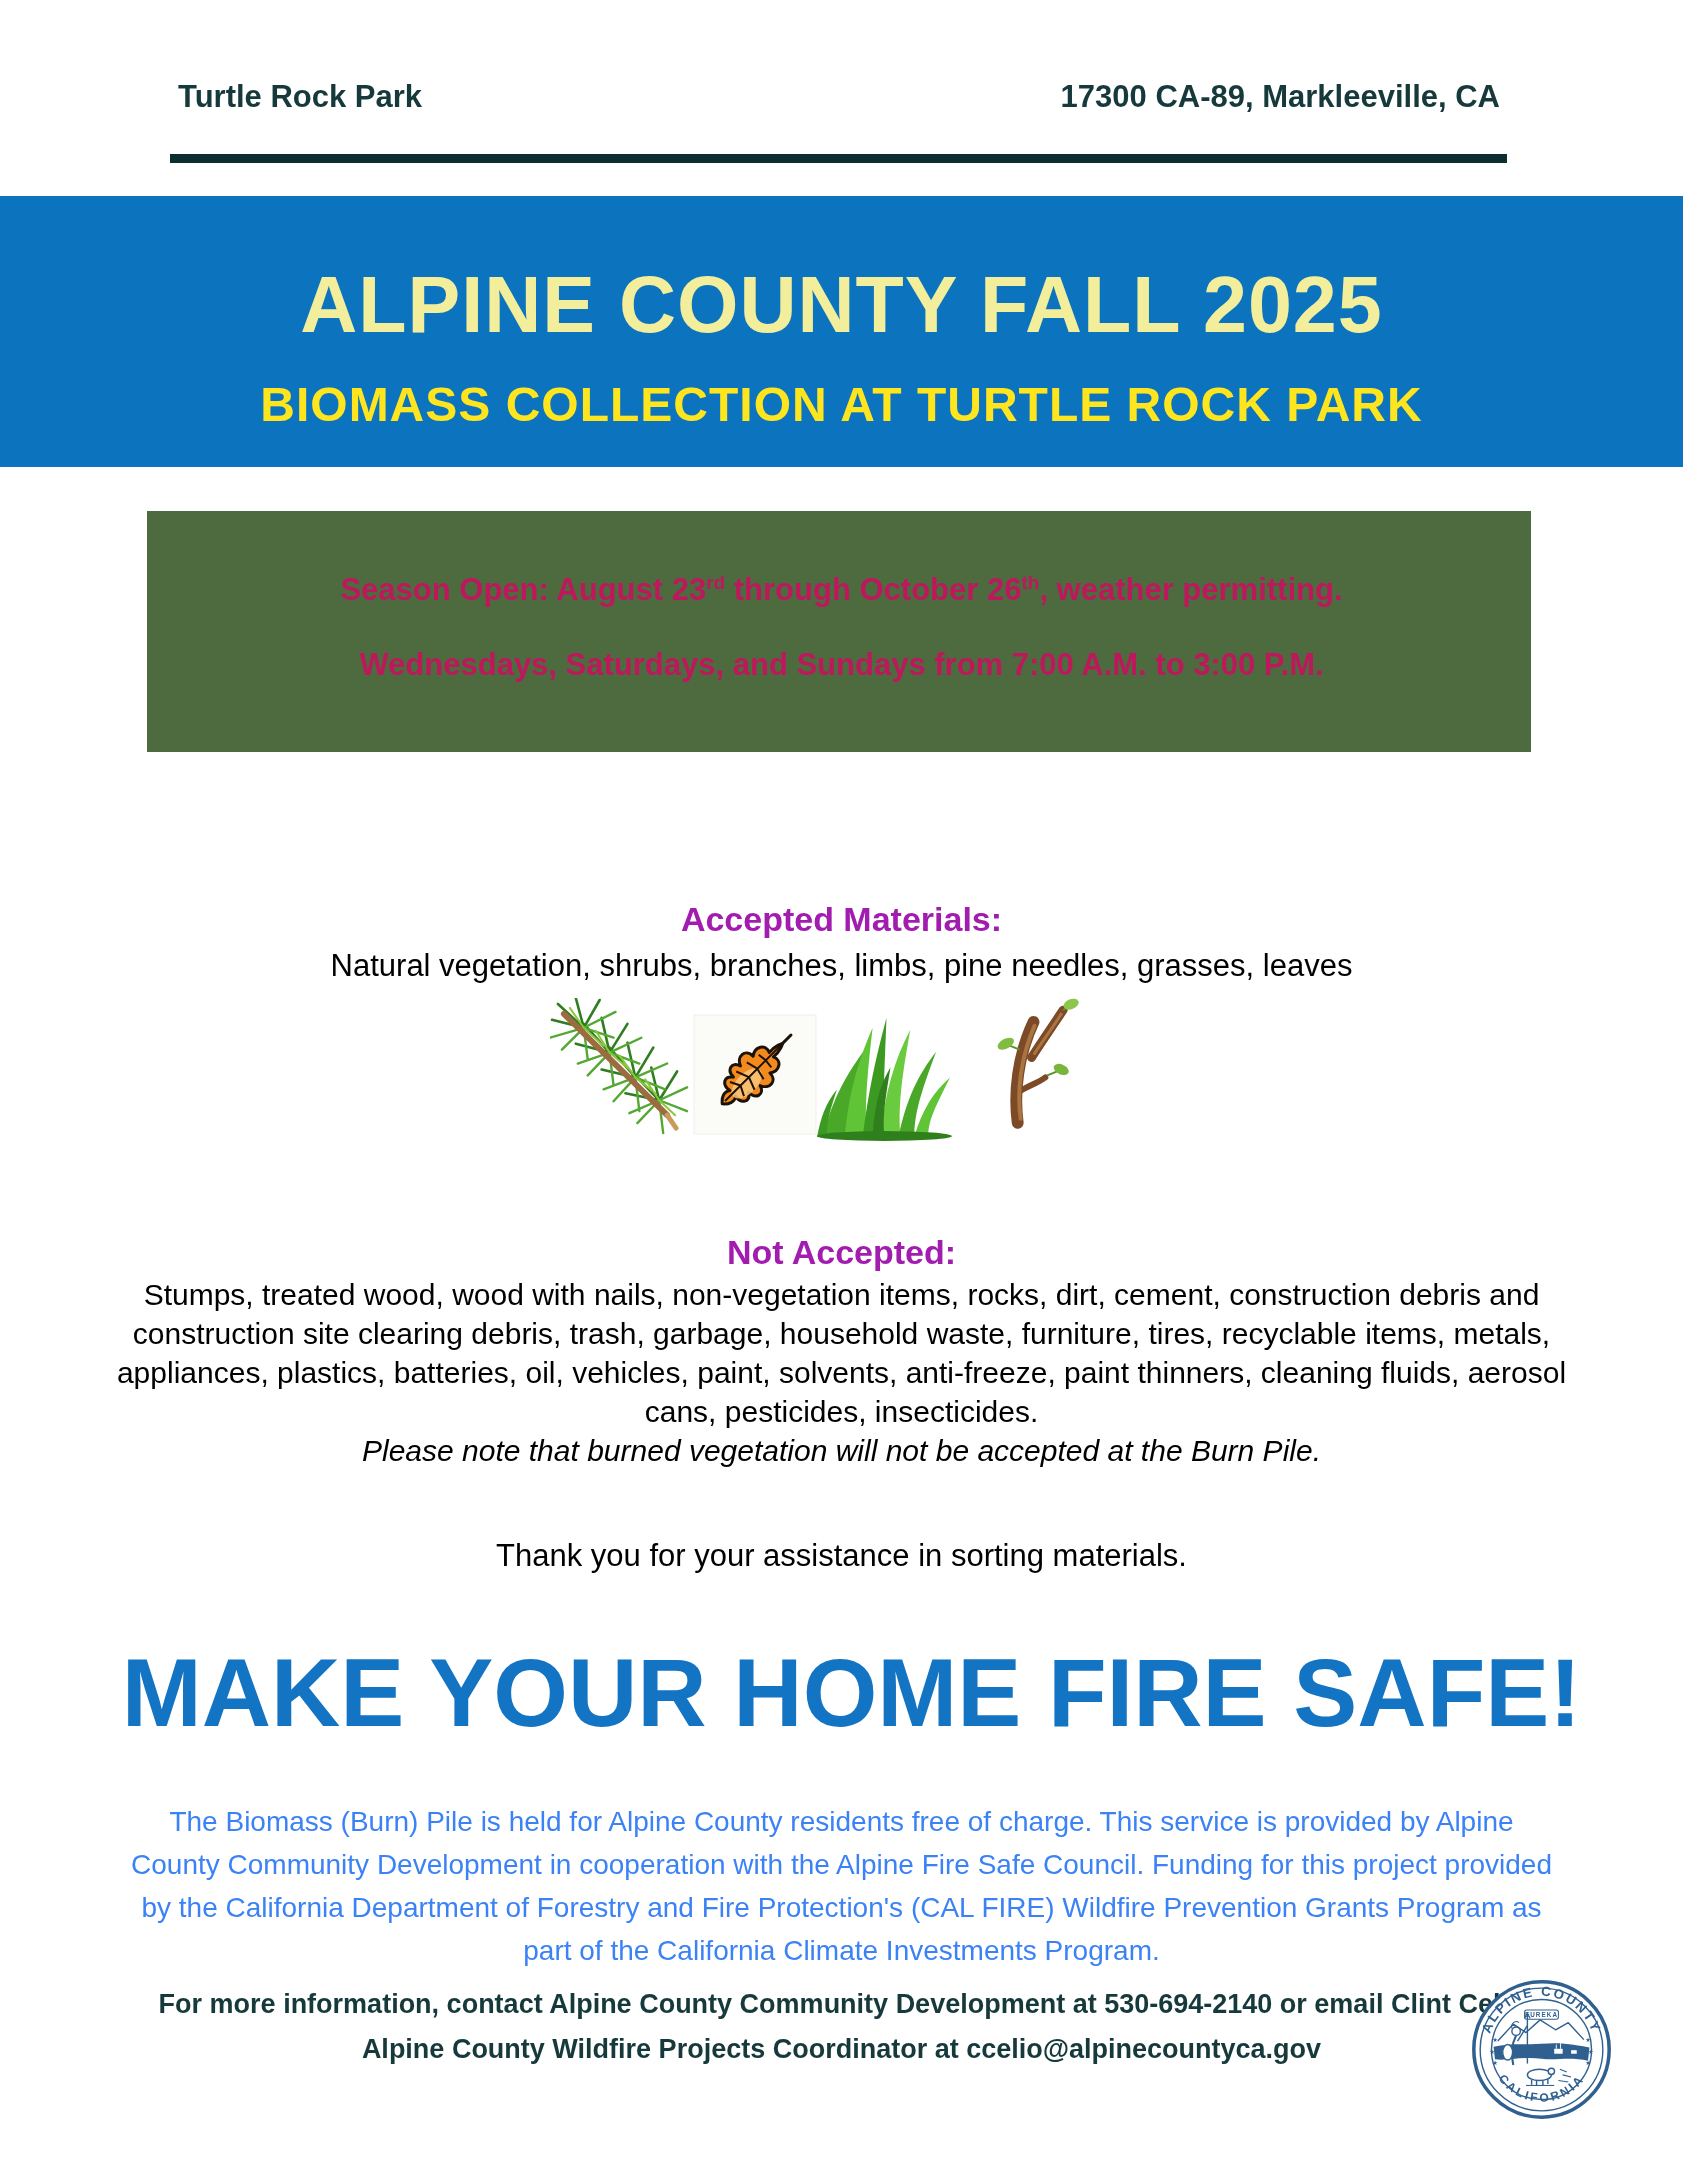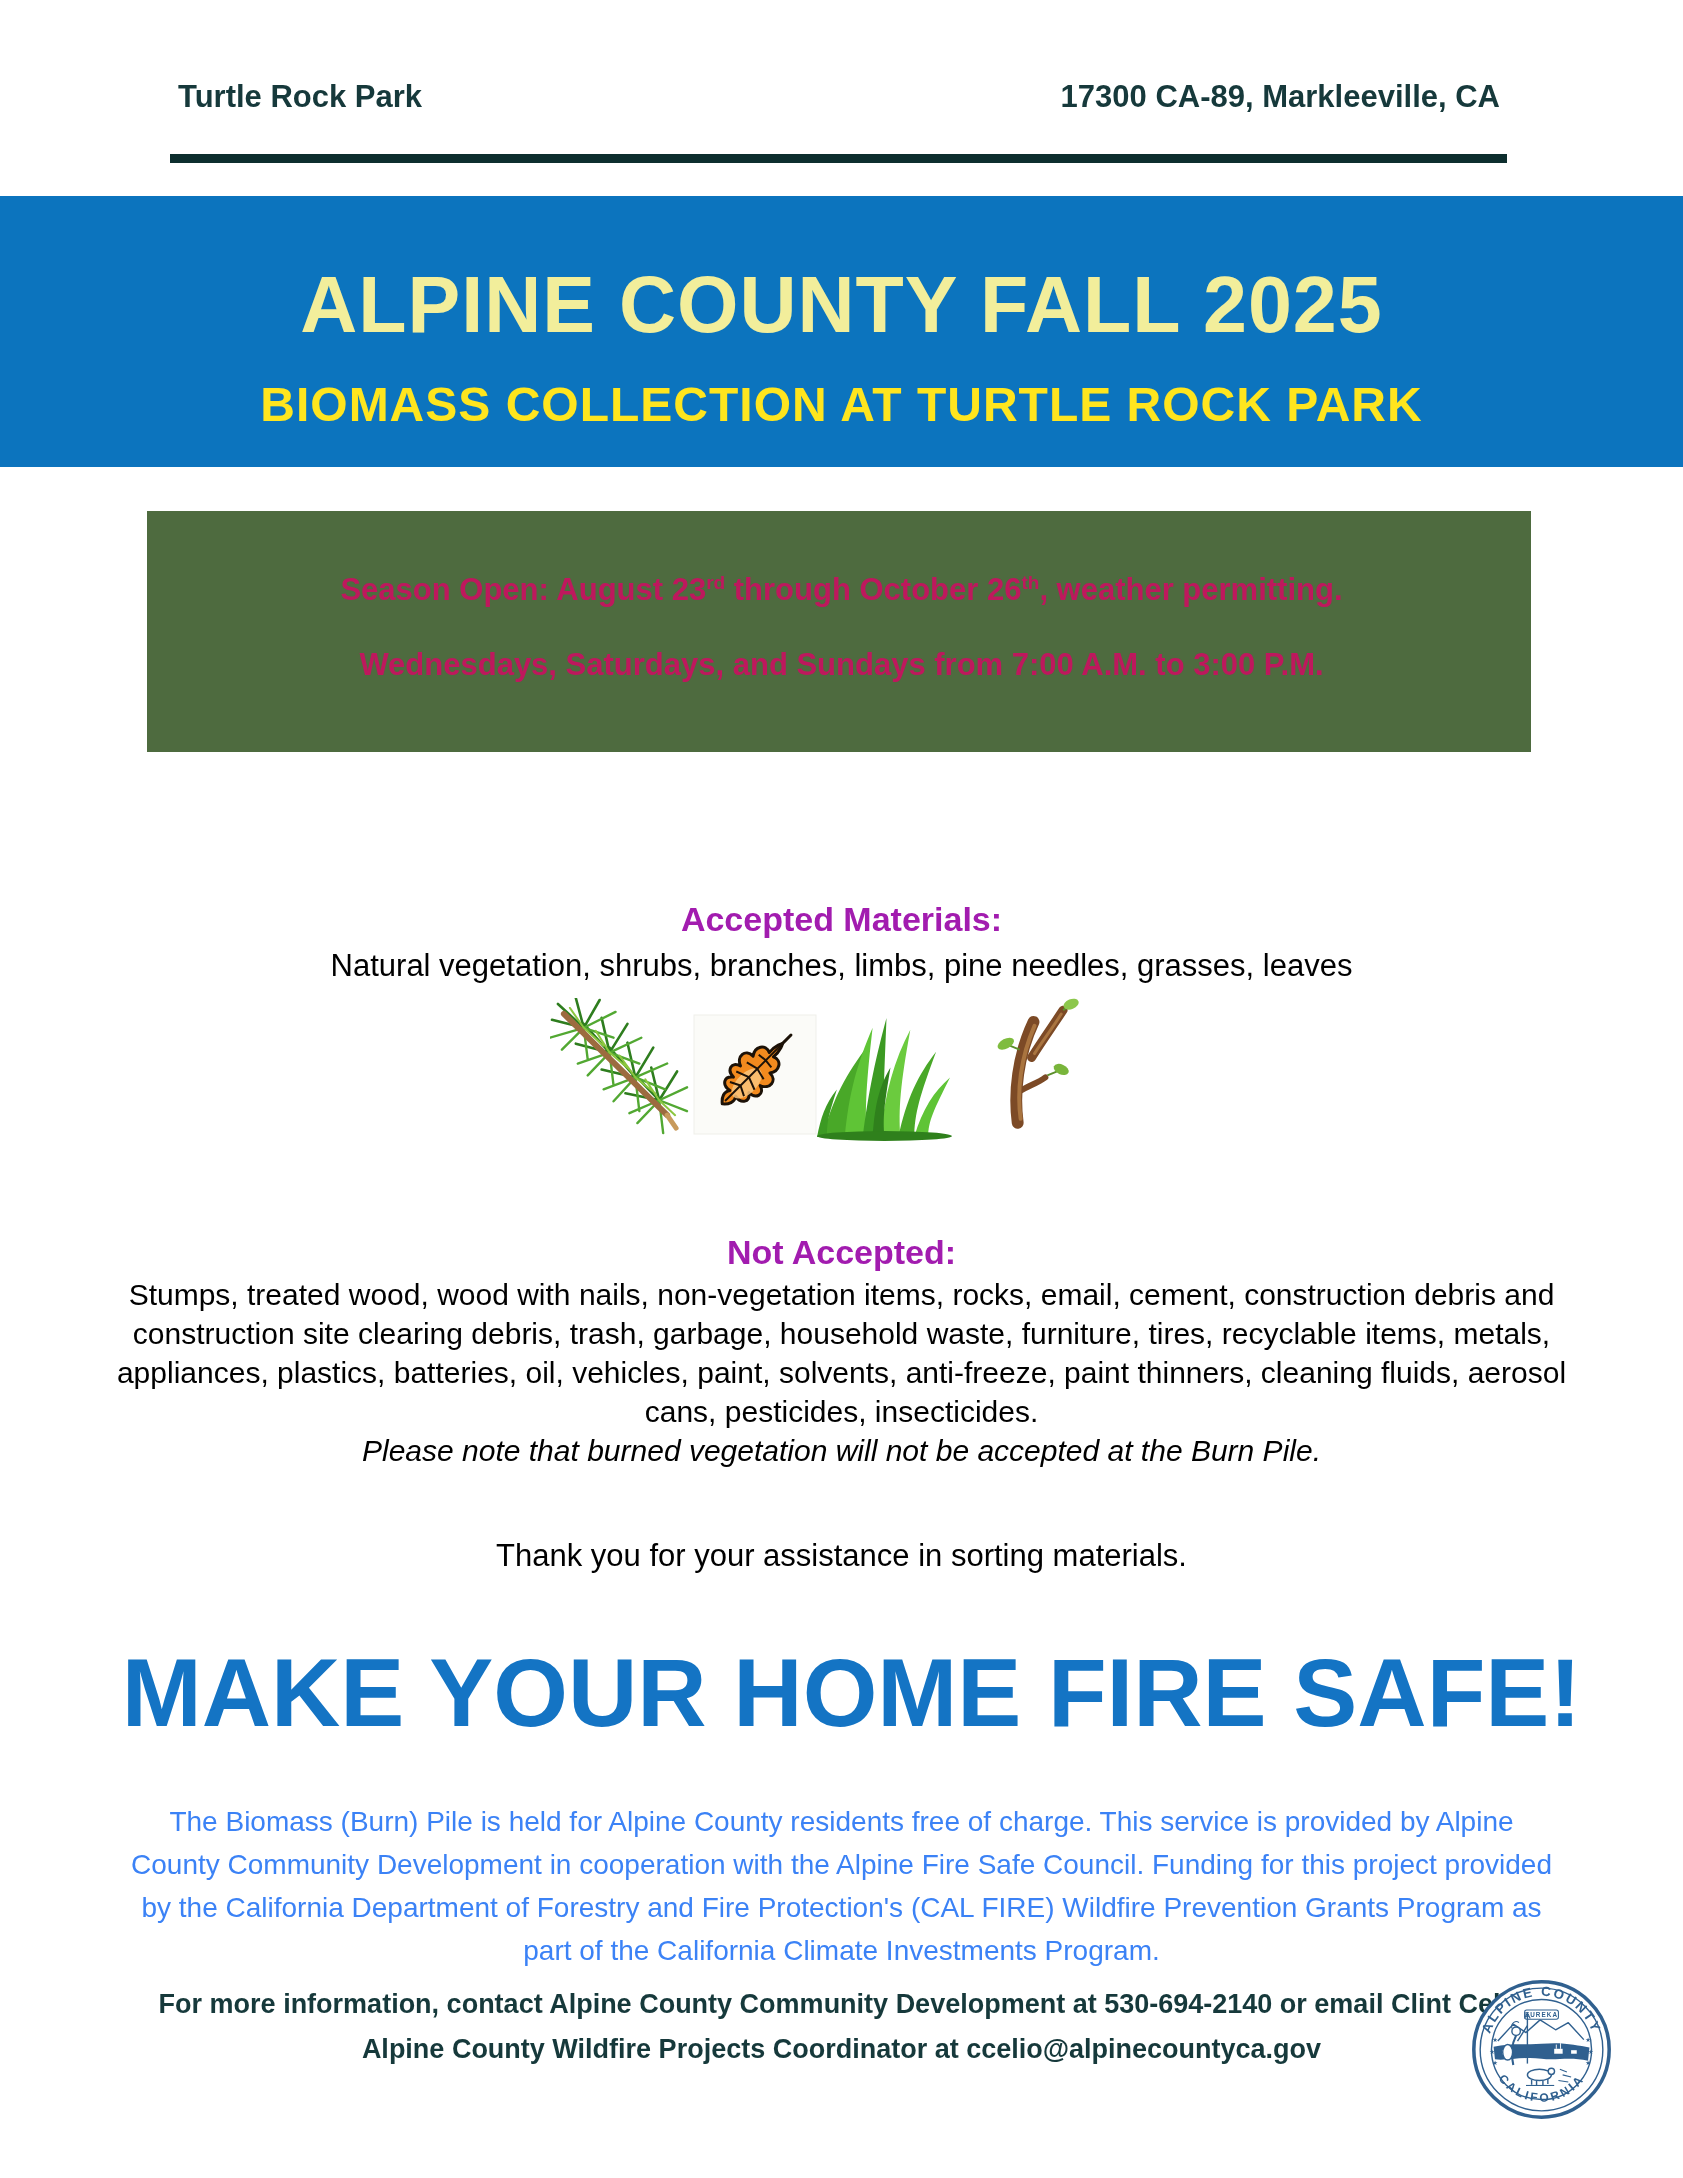--- a/index.html
+++ b/index.html
@@ -107,21 +107,21 @@
       <path d="M45,60 C54,46 62,36 72,20" stroke="#A9743F" stroke-width="3" stroke-linecap="round" fill="none"></path>
       <path d="M30,56 L20,52 M74,16 L80,12 M58,82 L68,78" stroke="#5B8F2B" stroke-width="2" fill="none"></path>
       <ellipse cx="16" cy="50" rx="9" ry="5" fill="#7FBC3F" transform="rotate(-28 16 50)"></ellipse>
       <ellipse cx="82" cy="10" rx="8" ry="5" fill="#8CC74C" transform="rotate(-22 82 10)"></ellipse>
       <ellipse cx="72" cy="76" rx="8" ry="5" fill="#79B53B" transform="rotate(24 72 76)"></ellipse>
     </svg>
   </div>
 
   <div class="abs center h-black not-h">Not Accepted:</div>
   <div class="abs center not-body">
-    <div>Stumps, treated wood, wood with nails, non-vegetation items, rocks, email, cement, construction debris and</div>
+    <div>Stumps, treated wood, wood with nails, non-vegetation items, rocks, dirt, cement, construction debris and</div>
     <div>construction site clearing debris, trash, garbage, household waste, furniture, tires, recyclable items, metals,</div>
     <div>appliances, plastics, batteries, oil, vehicles, paint, solvents, anti-freeze, paint thinners, cleaning fluids, aerosol</div>
     <div>cans, pesticides, insecticides.</div>
     <div class="not-note">Please note that burned vegetation will not be accepted at the Burn Pile.</div>
   </div>
 
   <div class="abs center thanks">Thank you for your assistance in sorting materials.</div>
 
   <div class="abs center firesafe">MAKE YOUR HOME FIRE SAFE!</div>
 

